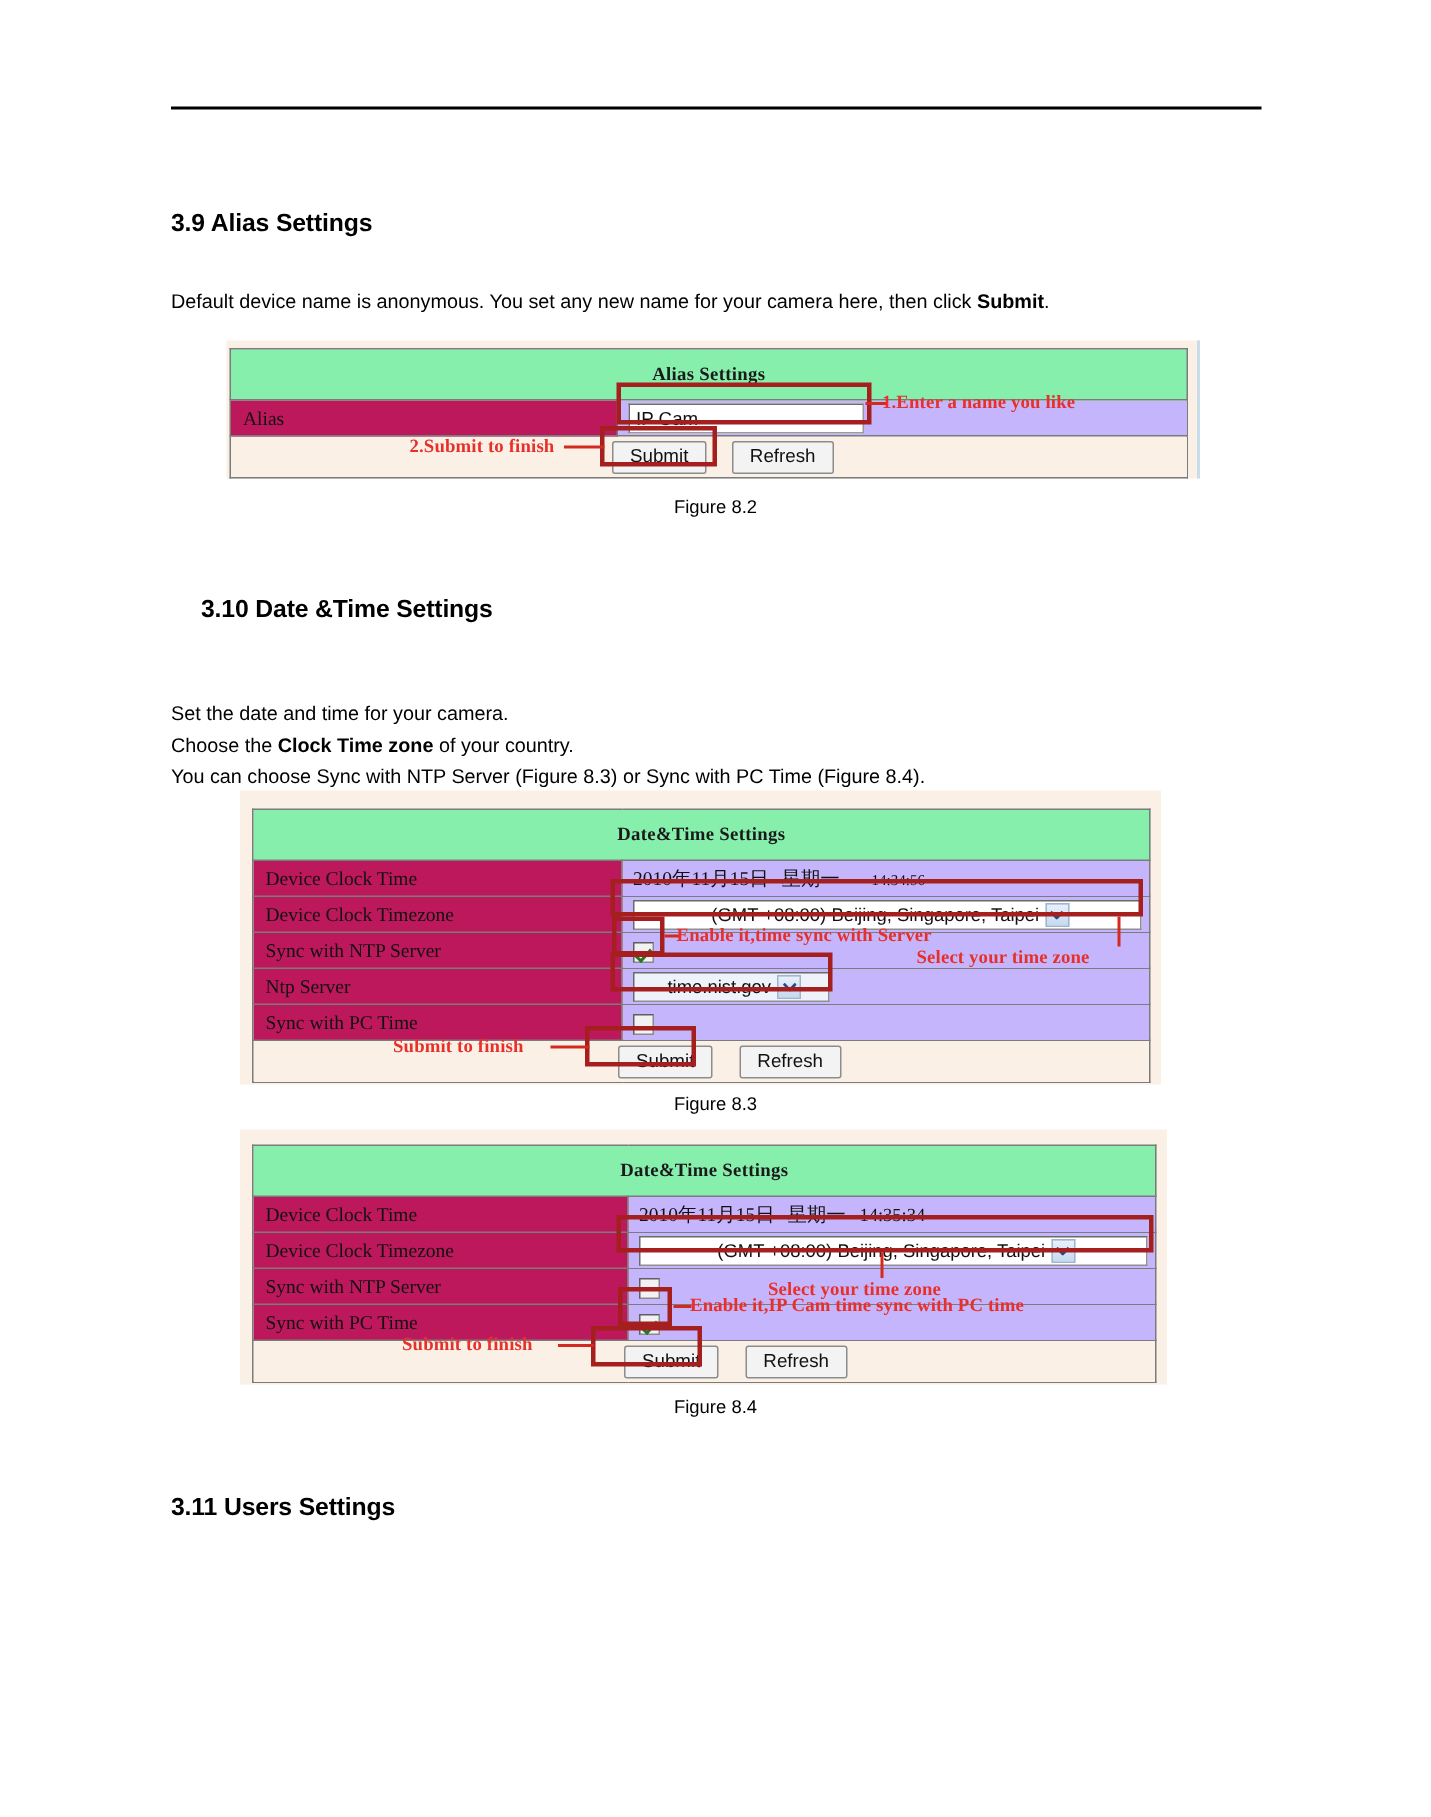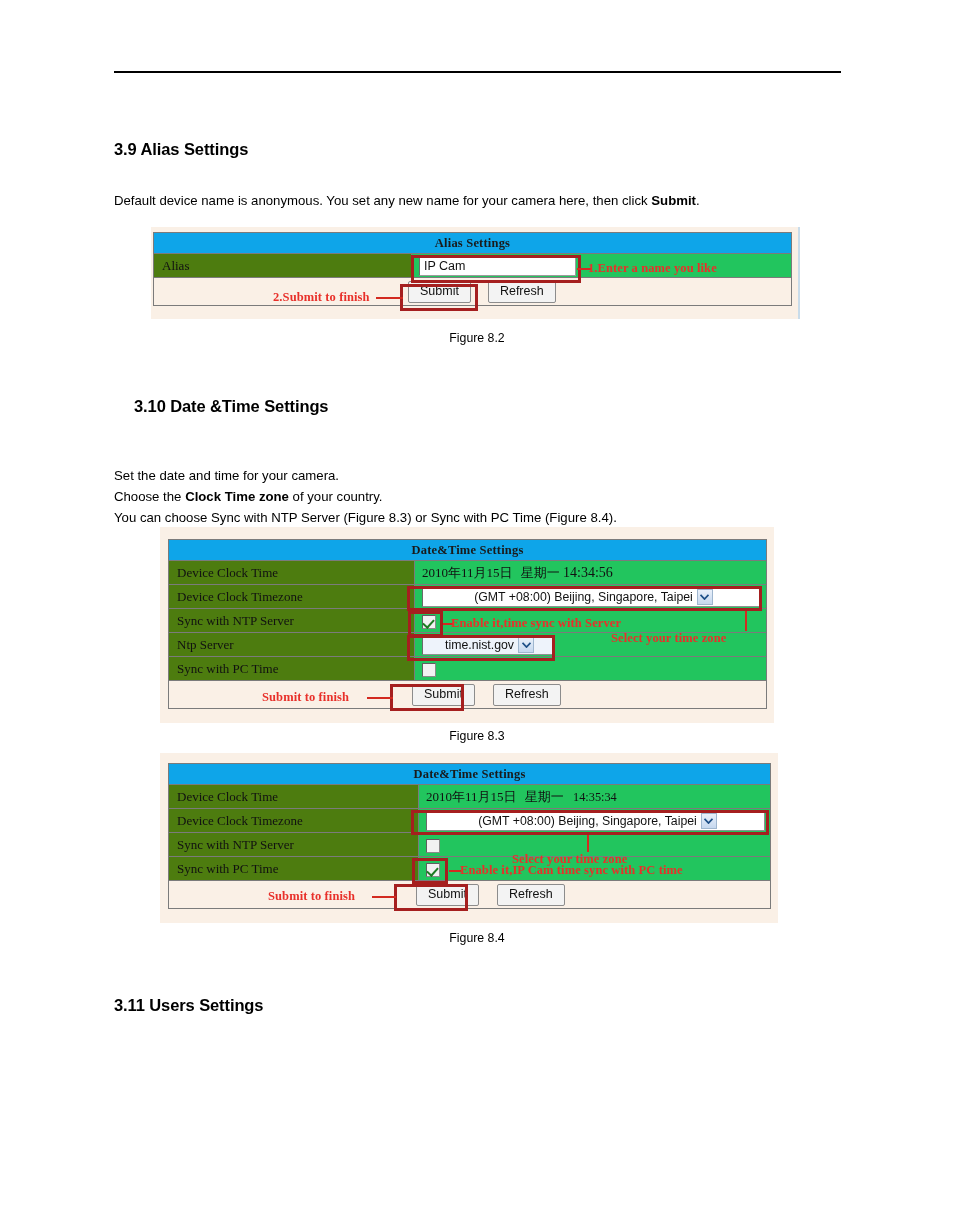--- a/index.html
+++ b/index.html
@@ -60,38 +60,38 @@
     table-layout: fixed;
     font-family: "Liberation Serif", serif;
     background: #faf0e6;
   }
   table.ui td, table.ui th {
     border: 1px solid #7b7b7b;
     padding: 0;
     vertical-align: middle;
   }
   .ui .bar {
-    background: #0ea5e9;
+    background: #86efac;
     color: #1a1a1a;
     font-weight: bold;
     text-align: center;
     font-size: 12.5px;
     letter-spacing: 0.2px;
-    height: 21px;
+    height: 34px;
     border: 1px solid #7b7b7b;
   }
   .ui .lbl {
-    background: #4d7c0f;
+    background: #be185d;
     font-size: 13px;
     padding-left: 8px;
     height: 24px;
     color: #111;
   }
   .ui .val {
-    background: #22c55e;
+    background: #c4b5fd;
     font-size: 13px;
     padding-left: 7px;
     height: 24px;
     position: relative;
     color: #111;
   }
   .ui .btnrow {
     background: #faf0e6;
     height: 28px;
     position: relative;
@@ -265,21 +265,21 @@
       <tbody>
         <tr>
           <td class="bar" colspan="2">Date&amp;Time Settings</td>
         </tr>
 
         <tr>
           <td class="lbl">Device Clock Time</td>
           <td class="val">
             <span>2010年11月15日</span>
             <span style="margin-left:5px;">星期一</span>
-            <span style="margin-left:0; font-size:14px;">14:34:56</span>
+            <span style="margin-left:18px; font-size:10px;">14:34:56</span>
           </td>
         </tr>
 
         <tr>
           <td class="lbl">Device Clock Timezone</td>
           <td class="val">
             <span class="selectbox" style="width:339px;">
               <span>(GMT +08:00) Beijing, Singapore, Taipei</span>
               <span class="arrowbtn">
                 <svg width="9" height="6" viewBox="0 0 9 6">

